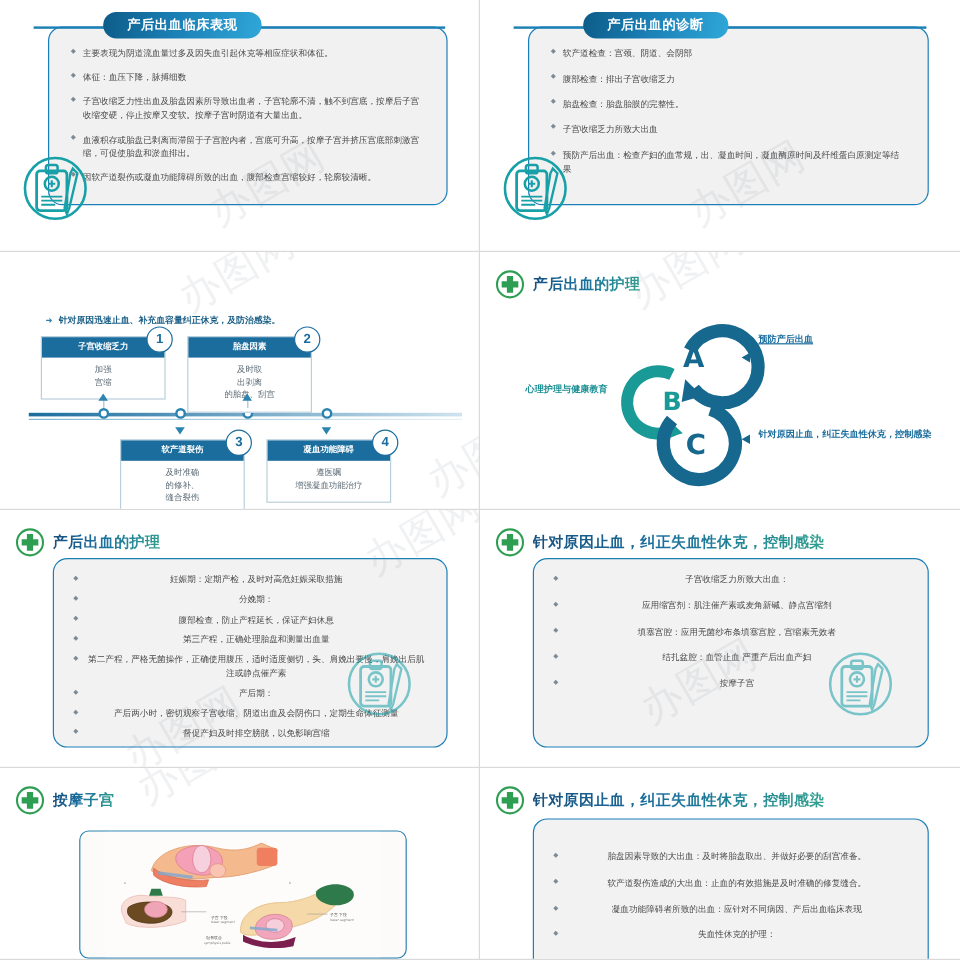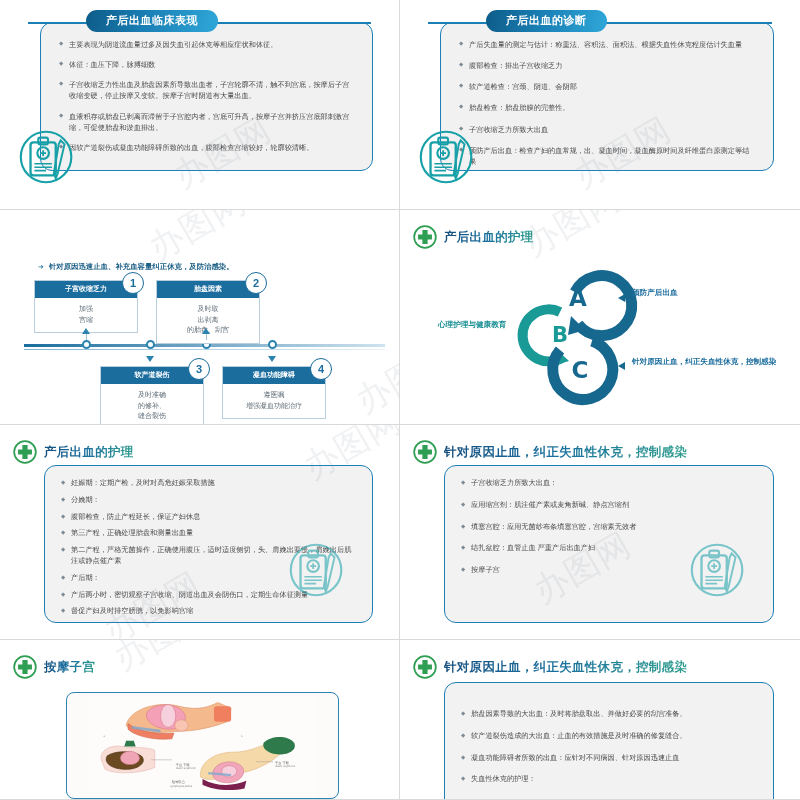--- a/index.html
+++ b/index.html
@@ -152,21 +152,21 @@
 
   
   .rbox {
     position: absolute;
     left: 44px; right: 26px; top: 40px; bottom: 16px;
     background: #f2f2f2;
     border: 1.4px solid #1d7fb8;
     border-radius: 12px;
     overflow: hidden;
   }
-  .rbox ul { list-style: none; padding: 12px 16px; }
+  .rbox ul { list-style: none; padding: 12px 16px; text-align: center; }
   .rbox li {
     font-size: 7.2px; color: #4a4a4a; line-height: 1.5;
     margin-bottom: 6px; padding-left: 10px; position: relative;
   }
   .rbox li:before {
     content: "\25C6"; position: absolute; left: 0; top: 0;
     color: #7d8b96; font-size: 5.5px;
   }
   .rbox.spaced li { margin-bottom: 11px; }
 
@@ -208,23 +208,22 @@
     </svg>
   </div>
 
   <div class="slide">
     <div class="pill-wrap">
       <div class="pill-line"></div>
       <div class="pill">产后出血的诊断</div>
     </div>
     <div class="pill-box dense">
       <ul>
-        <li>产后失血量的测定与估计：称重法、容积法、面积法、根据失血性休克程度估计失血量</li>
+        <li>软产道检查：宫颈、阴道、会阴部</li>
         <li>腹部检查：排出子宫收缩乏力</li>
-        <li>软产道检查：宫颈、阴道、会阴部</li>
         <li>胎盘检查：胎盘胎膜的完整性。</li>
         <li>子宫收缩乏力所致大出血</li>
         <li>预防产后出血：检查产妇的血常规，出、凝血时间，凝血酶原时间及纤维蛋白原测定等结果</li>
       </ul>
     </div>
     <div class="wm" style="left:170px; top:130px;">办图网</div>
     <svg class="clip-icon tl" viewBox="0 0 70 70">
       <circle cx="33" cy="35" r="26" fill="none" stroke="#18a0a8" stroke-width="2.2"></circle>
       <rect x="17" y="20" width="26" height="34" rx="3" fill="none" stroke="#18a0a8" stroke-width="2.4"></rect>
       <rect x="25" y="15" width="10" height="7" rx="2" fill="none" stroke="#18a0a8" stroke-width="2.2"></rect>
@@ -301,21 +300,21 @@
       <text x="160" y="132" font-family="DejaVu Sans, sans-serif" font-size="21" font-weight="bold" fill="#1a9a96" text-anchor="middle">B</text>
 
       <path d="M160 140 A30 30 0 1 0 192 131" fill="none" stroke="#17688f" stroke-width="11"></path>
       <text x="180" y="168" font-family="DejaVu Sans, sans-serif" font-size="23" font-weight="bold" fill="#17688f" text-anchor="middle">C</text>
 
       <path d="M225 84 l-7 4 l7 4 z" fill="#17688f"></path>
       <path d="M225 152 l-7 4 l7 4 z" fill="#17688f"></path>
       <path d="M122 113 l7 4 l-7 4 z" fill="#1a9a96"></path>
     </svg>
 
-    <div class="abc-label" style="left:232px; top:78px;">预防产后出血</div>
+    <div class="abc-label" style="left:232px; top:68px;text-decoration:underline;">预防产后出血</div>
     <div class="abc-label teal" style="left:38px; top:110px;">心理护理与健康教育</div>
     <div class="abc-label" style="left:232px; top:147px;">针对原因止血，纠正失血性休克，控制感染</div>
     <div class="wm" style="left:120px; top:-12px;">办图网</div>
   </div>
 
   <div class="slide">
     <div class="hdr">
       <svg class="cross" viewBox="0 0 30 30">
         <circle cx="15" cy="15" r="12.5" fill="none" stroke="#2e9e52" stroke-width="2"></circle>
         <path d="M12 7h6v5h5v6h-5v5h-6v-5H7v-6h5z" fill="#2e9e52"></path>
@@ -434,20 +433,20 @@
       <svg class="cross" viewBox="0 0 30 30">
         <circle cx="15" cy="15" r="12.5" fill="none" stroke="#2e9e52" stroke-width="2"></circle>
         <path d="M12 7h6v5h5v6h-5v5h-6v-5H7v-6h5z" fill="#2e9e52"></path>
       </svg>
       <span class="htxt">针对原因止血，纠正失血性休克，控制感染</span>
     </div>
     <div class="rbox spaced" style="top:42px; bottom:-30px;">
       <ul style="padding-top:26px;">
         <li>胎盘因素导致的大出血：及时将胎盘取出、并做好必要的刮宫准备。</li>
         <li>软产道裂伤造成的大出血：止血的有效措施是及时准确的修复缝合。</li>
-        <li>凝血功能障碍者所致的出血：应针对不同病因、针对原因迅速止血</li>
+        <li>凝血功能障碍者所致的出血：应针对不同病因、产后出血临床表现</li>
         <li>失血性休克的护理：</li>
       </ul>
     </div>
     <div class="wm" style="left:-80px; top:-30px;">办图网</div>
   </div>
 
 </div>
 
 </body></html>

